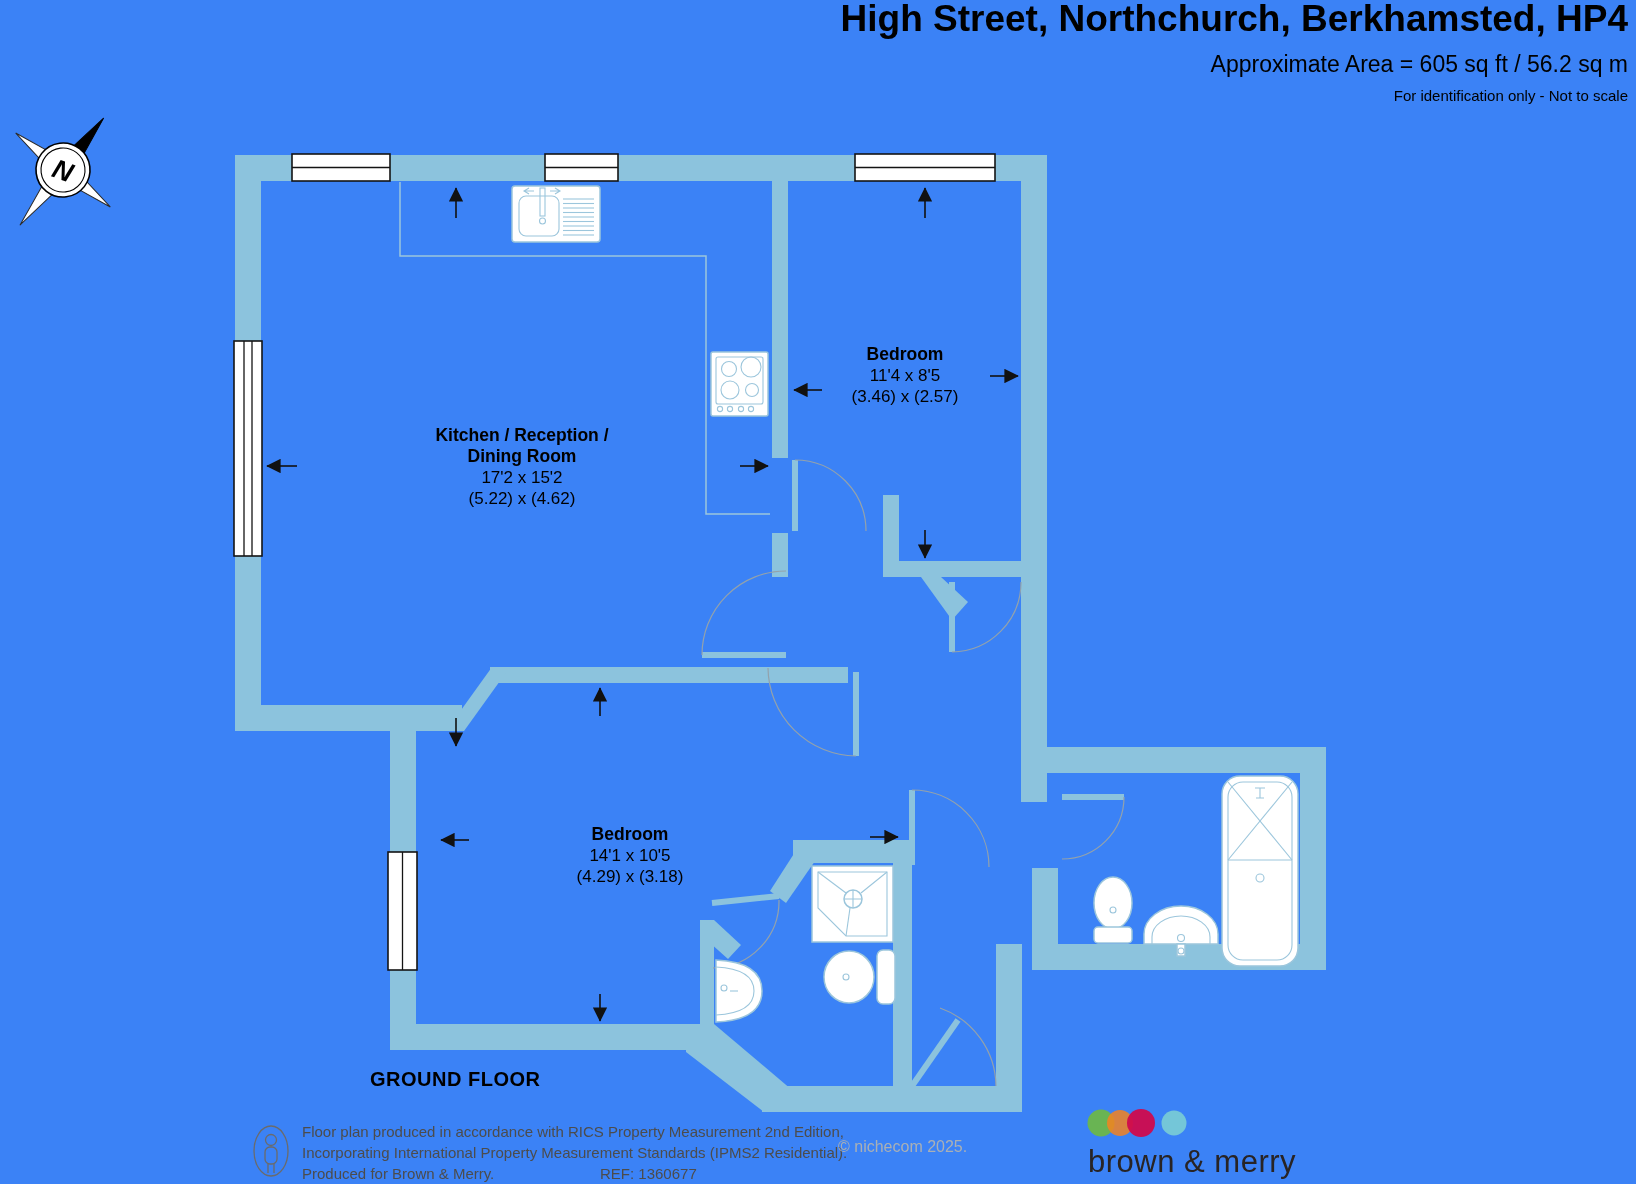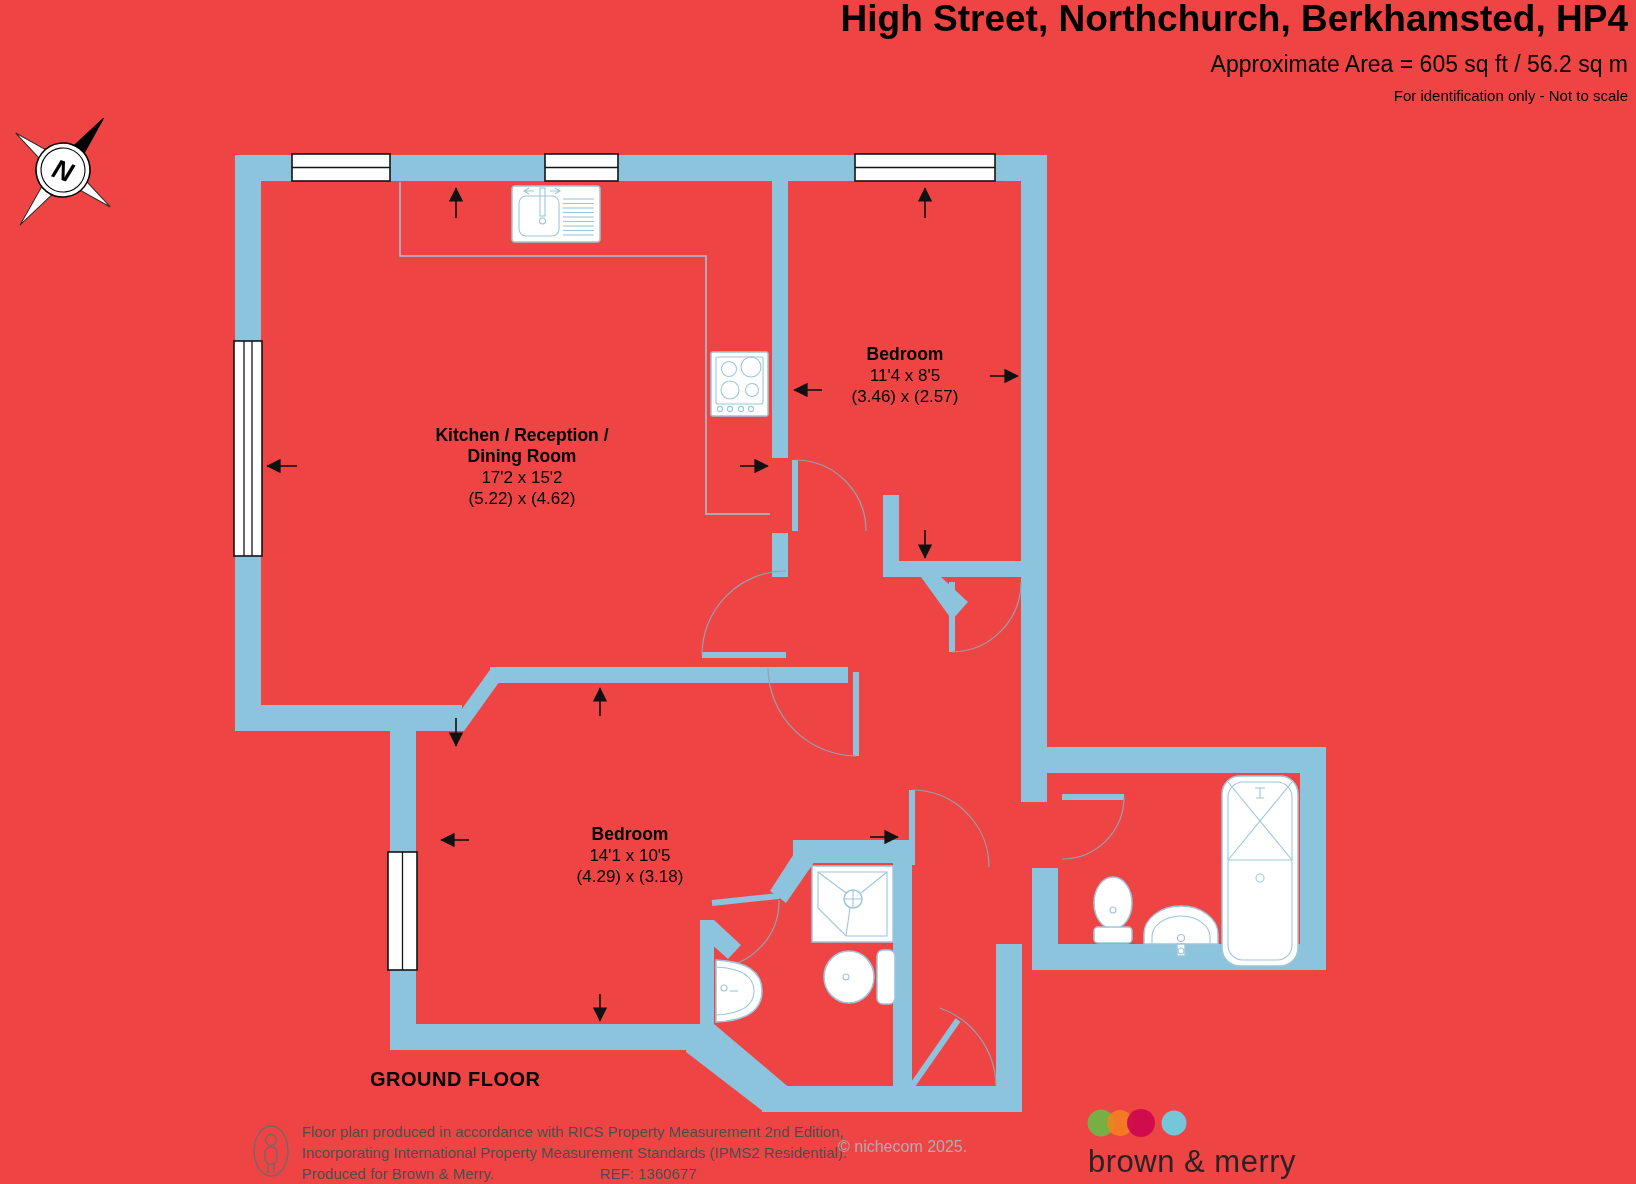--- a/index.html
+++ b/index.html
@@ -1,16 +1,16 @@
 <!DOCTYPE html>
 <html><head>
 <meta charset="utf-8">
 <style>
   html,body{margin:0;padding:0;background:#fff;}
-  .stage{position:relative;width:1636px;height:1184px;background:#ef4444;overflow:hidden;
+  .stage{position:relative;width:1636px;height:1184px;background:#3b82f6;overflow:hidden;
          font-family:"Liberation Sans",sans-serif;}
   svg{display:block;}
   .wall{fill:#8cc3dd;stroke:none;}
   .fx{fill:none;stroke:#9cc6dc;stroke-width:1.5;}
   .fxw{fill:#fff;stroke:#9cc6dc;stroke-width:1.5;}
   .fxthin{fill:none;stroke:#9cc6dc;stroke-width:1.1;}
   .arc{fill:none;stroke:#93a2ac;stroke-width:1.2;}
   .leaf{stroke:#8cc3dd;stroke-width:6;fill:none;}
   .win{fill:#fff;stroke:#141414;stroke-width:1.6;}
   .winl{stroke:#141414;stroke-width:1.3;}

